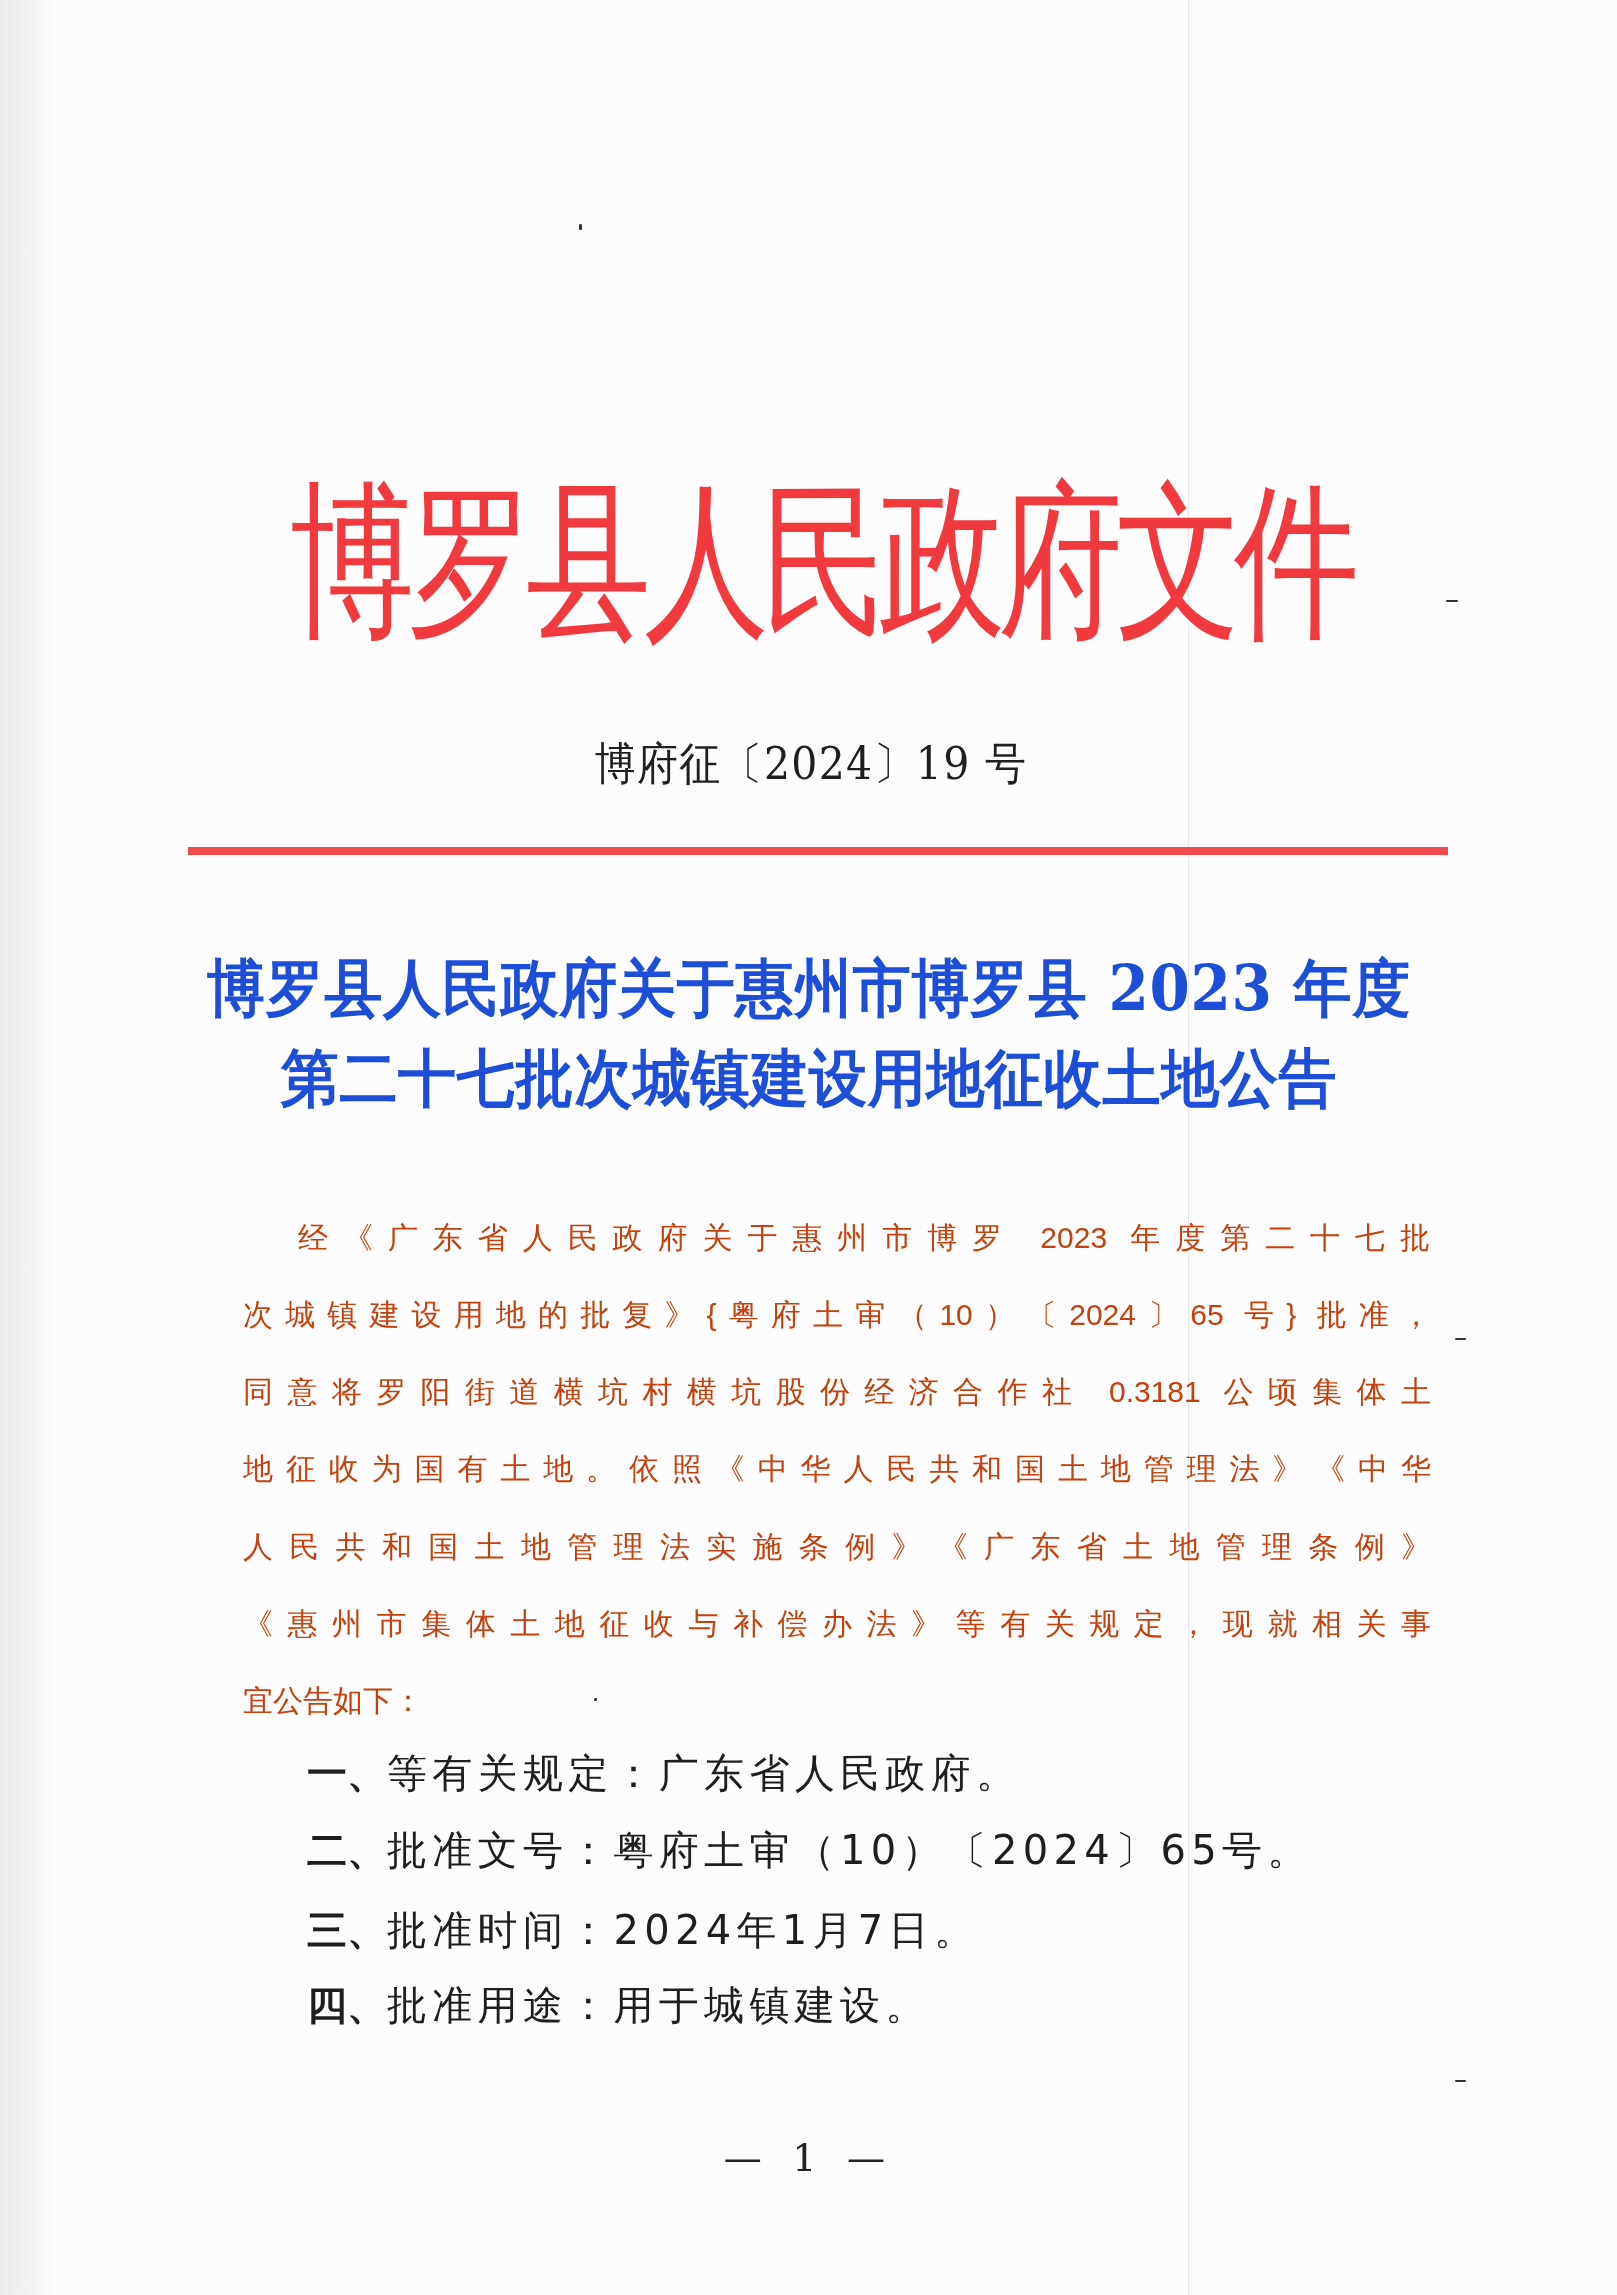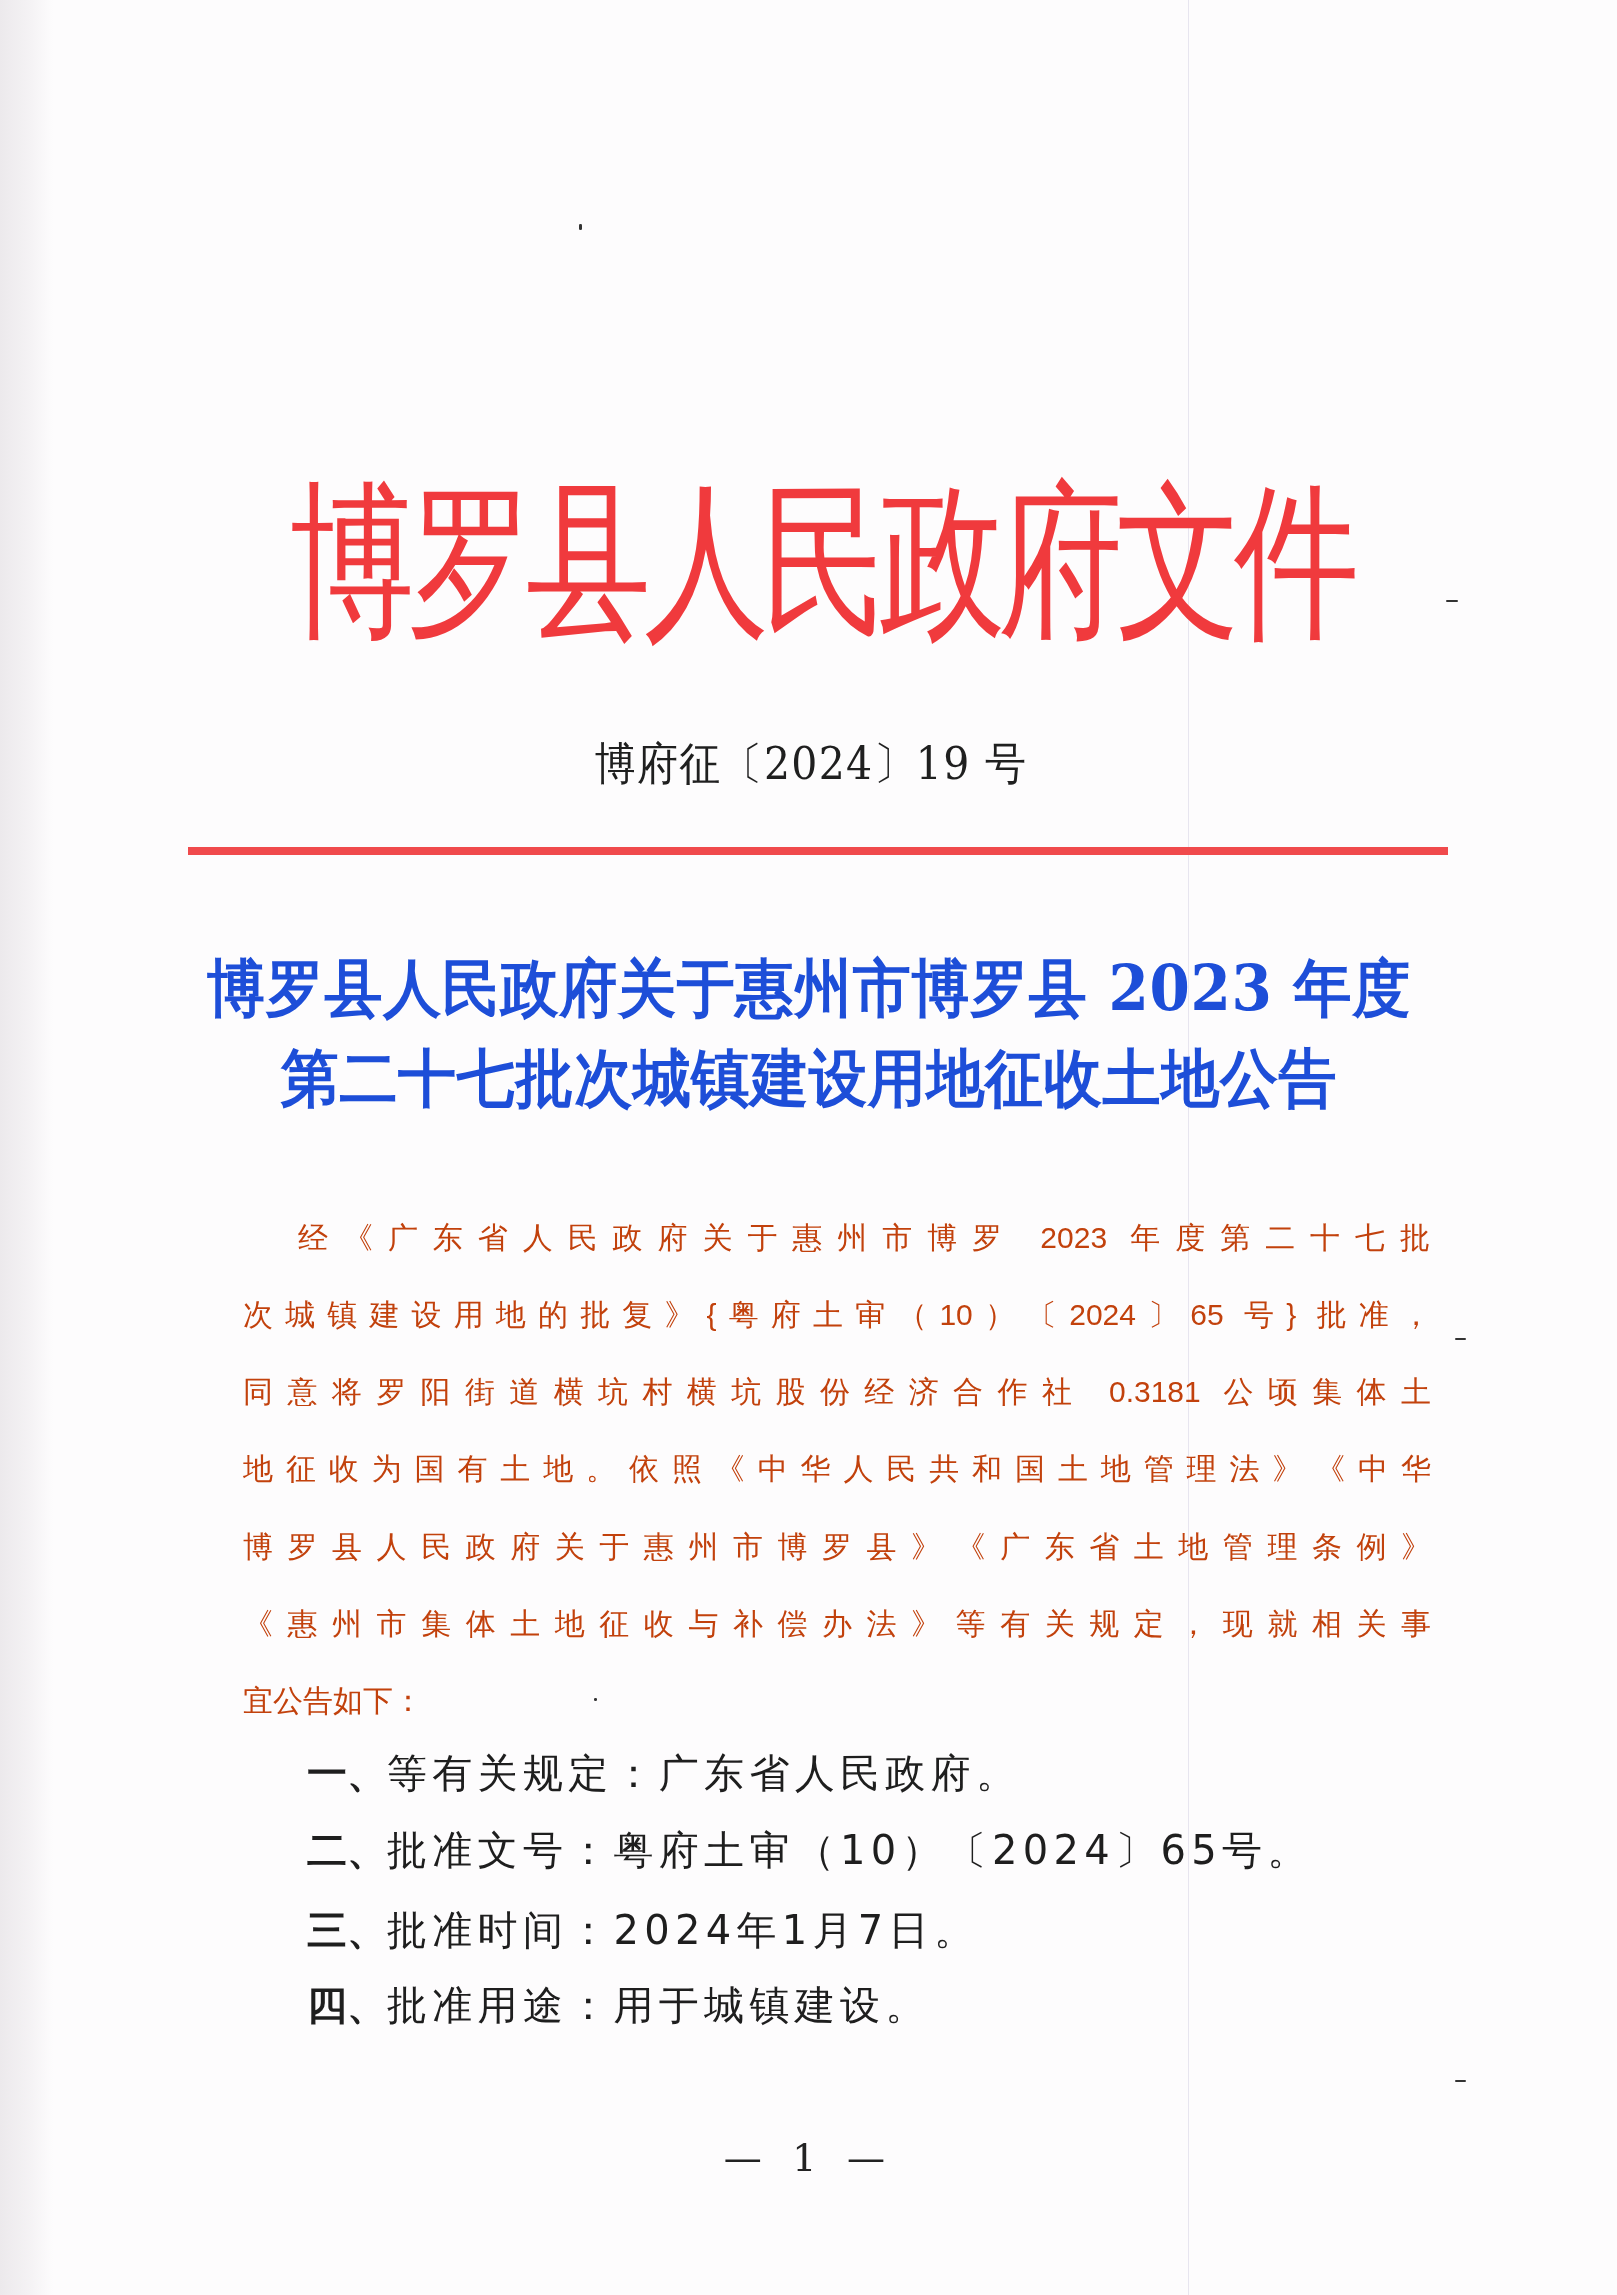--- a/index.html
+++ b/index.html
@@ -178,21 +178,21 @@
 </div>
 <div class="title title-line-2">
   <span>第二十七批次城镇建设用地征收土地公告</span>
 </div>
 
 <div>
   <div class="body-line indent" style="top:1211px;">经《广东省人民政府关于惠州市博罗 2023 年度第二十七批</div>
   <div class="body-line" style="top:1288px;">次城镇建设用地的批复》{粤府土审（10）〔2024〕65 号} 批准，</div>
   <div class="body-line" style="top:1365px;">同意将罗阳街道横坑村横坑股份经济合作社 0.3181 公顷集体土</div>
   <div class="body-line" style="top:1442px;">地征收为国有土地。依照《中华人民共和国土地管理法》《中华</div>
-  <div class="body-line" style="top:1520px;">博罗县人民政府关于惠州市博罗县》《广东省土地管理条例》</div>
+  <div class="body-line" style="top:1520px;">人民共和国土地管理法实施条例》《广东省土地管理条例》</div>
   <div class="body-line" style="top:1597px;">《惠州市集体土地征收与补偿办法》等有关规定，现就相关事</div>
   <div class="body-line last" style="top:1674px;">宜公告如下：</div>
 </div>
 
 <div>
   <div class="list-item" style="top:1747px;">
     <span class="list-num">一、</span><span>等有关规定：广东省人民政府。</span>
   </div>
   <div class="list-item" style="top:1824px;">
     <span class="list-num">二、</span><span>批准文号：粤府土审（10）〔2024〕65号。</span>

